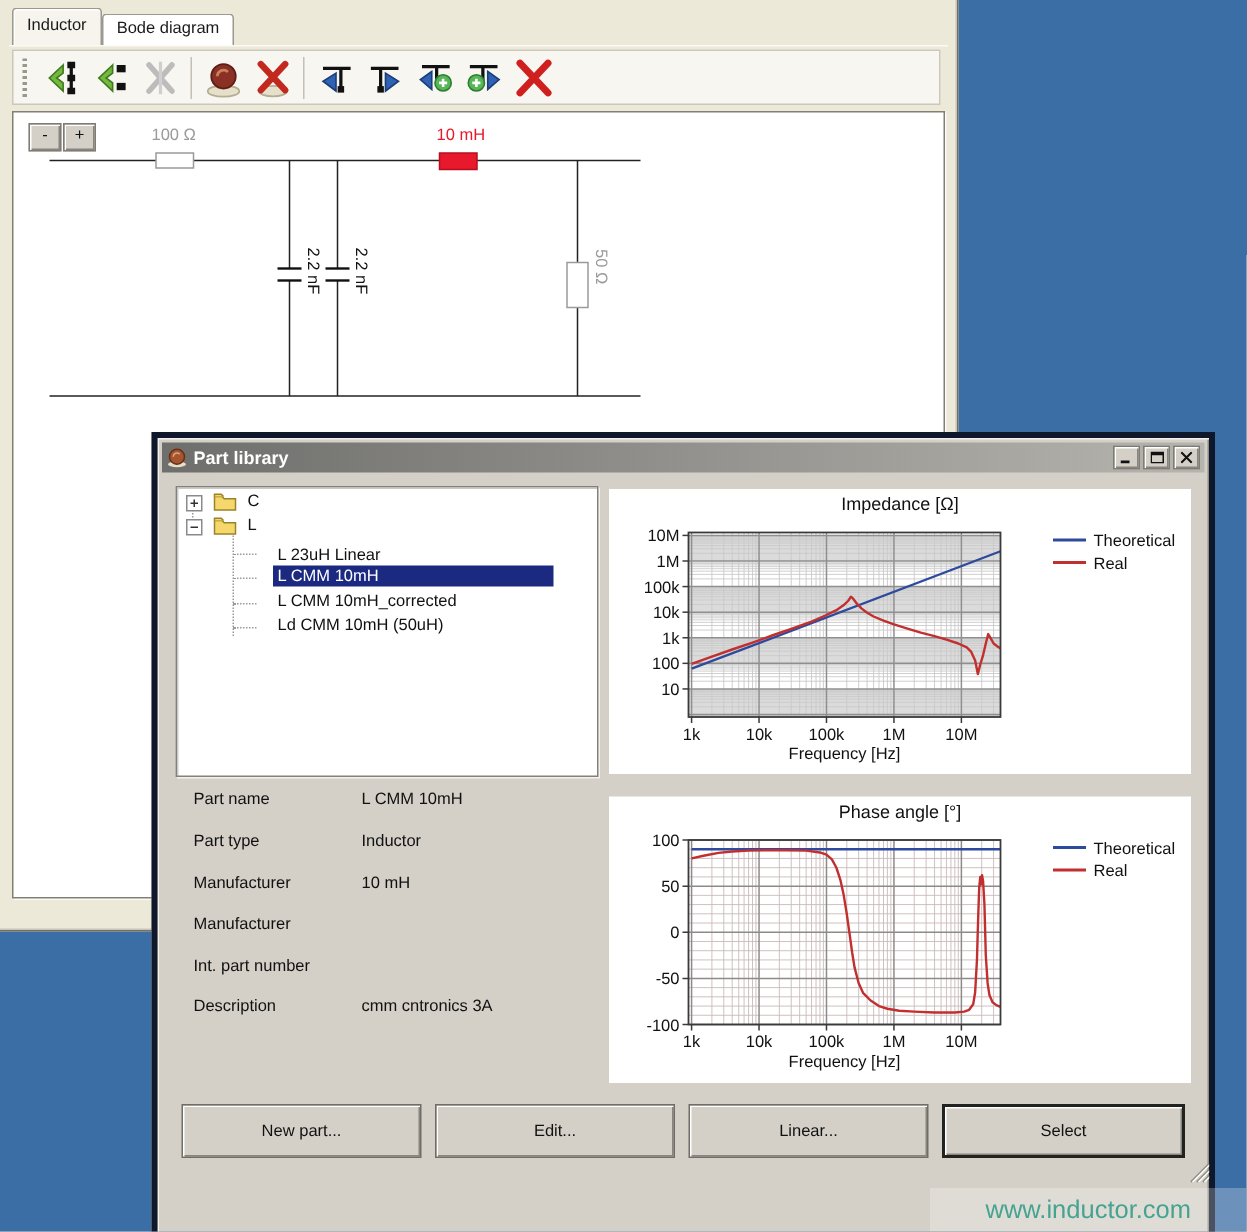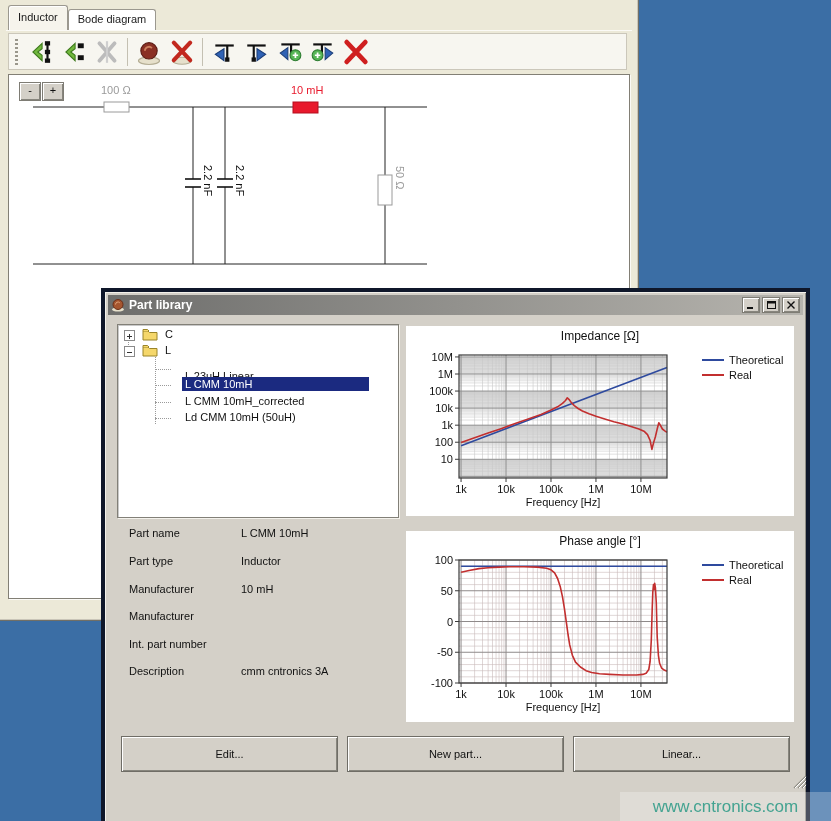--- a/index.html
+++ b/index.html
@@ -264,21 +264,21 @@
       </span>
       <span class="tree-folder">
         <svg width="16" height="13" viewBox="0 0 16 13">
             <path d="M1 3 h5 l1.5 1.5 H15 V12 H1 Z" fill="#f5d76b" stroke="#9a8428"></path>
             <path d="M1 3 V1.5 h4.5 L7 3" fill="#f5d76b" stroke="#9a8428"></path>
           </svg>
       </span>
       <span class="tree-label root">L</span>
     </div>
 
-    <div class="tree-row" style="top:44px;">
+    <div class="tree-row" style="top:38px;">
       <span class="tree-label child">L 23uH Linear</span>
     </div>
     <div class="tree-row" style="top:52px;">
       <span class="tree-label child sel">L CMM 10mH</span>
     </div>
     <div class="tree-row" style="top:69px;">
       <span class="tree-label child">L CMM 10mH_corrected</span>
     </div>
     <div class="tree-row" style="top:85px;">
       <span class="tree-label child">Ld CMM 10mH (50uH)</span>
@@ -543,26 +543,27 @@
         <text x="157" y="180" text-anchor="middle" font-size="11" fill="#111" font-family="Liberation Sans, sans-serif">Frequency [Hz]</text>
         <text x="194" y="14" text-anchor="middle" font-size="12" fill="#111" font-family="Liberation Sans, sans-serif">Phase angle [°]</text>
         <line x1="296" y1="34" x2="318" y2="34" stroke="#2e4a9e" stroke-width="2"></line>
         <text x="323" y="38" text-anchor="start" font-size="11" fill="#111" font-family="Liberation Sans, sans-serif">Theoretical</text>
         <line x1="296" y1="49" x2="318" y2="49" stroke="#c22f2f" stroke-width="2"></line>
         <text x="323" y="53" text-anchor="start" font-size="11" fill="#111" font-family="Liberation Sans, sans-serif">Real</text>
       </svg>
   </div>
 
   <div class="abs btn-row">
+    <div class="btn95">New part...</div>
     <div class="btn95">Edit...</div>
-    <div class="btn95">New part...</div>
     <div class="btn95">Linear...</div>
+    <div class="btn95 default">Select</div>
   </div>
 
   <svg class="abs grip" width="14" height="14" viewBox="0 0 14 14">
     <path d="M13 1 L1 13 M13 5 L5 13 M13 9 L9 13" stroke="#8f8d84" stroke-width="1.4"></path>
     <path d="M13 2 L2 13 M13 6 L6 13 M13 10 L10 13" stroke="#fff" stroke-width="1"></path>
   </svg>
 </div>
 
 <div class="abs watermark">
-  <span>www.cntronics.com</span>
+  <span>www.inductor.com</span>
 </div>
 
 </body></html>

